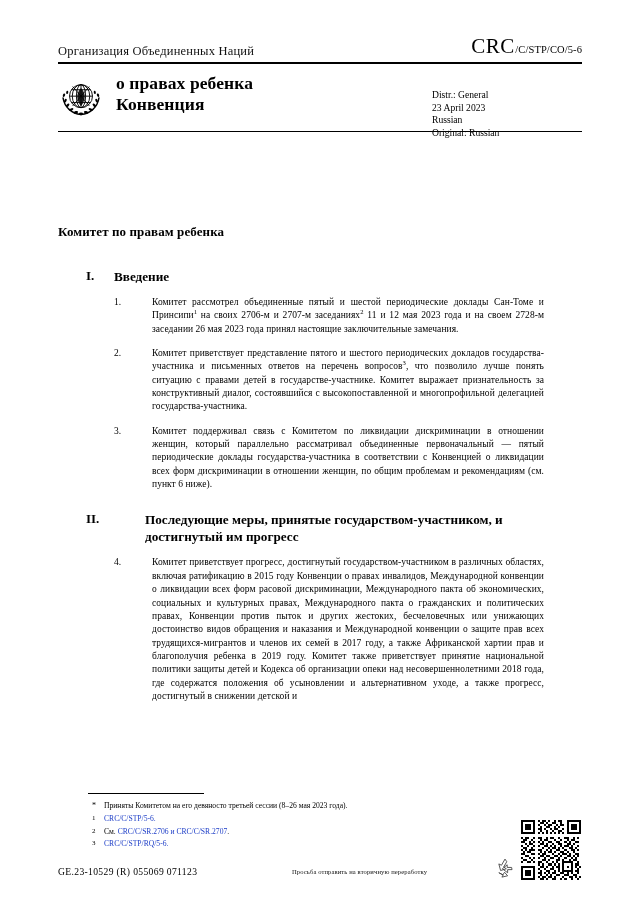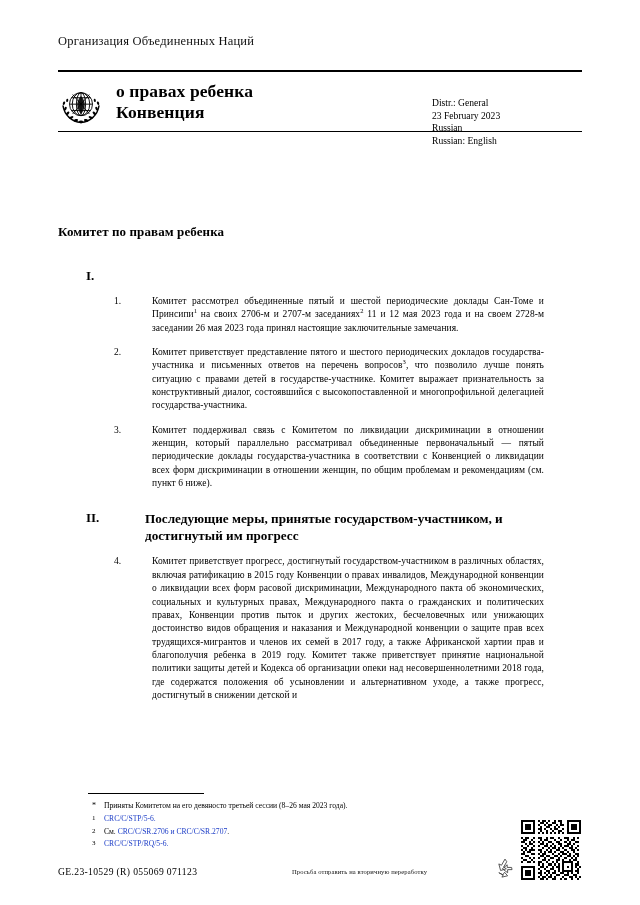--- a/index.html
+++ b/index.html
@@ -17,21 +17,21 @@
     overflow: hidden;
   }
 
   
   .masthead {
     position: absolute;
     left: 58px; top: 34px; width: 524px;
   }
   .org-row {
     display: flex; align-items: flex-end; justify-content: space-between;
-    padding-bottom: 20px;
+    padding-bottom: 2px;
   }
   .org-name {
     font-family: "Liberation Serif", serif;
     font-size: 12.5px;
     letter-spacing: .2px;
     color: #111;
   }
   .doc-symbol {
     display: flex; align-items: baseline;
     white-space: nowrap;
@@ -217,20 +217,24 @@
 </style>
 </head>
 <body>
 
 <div class="page">
 
   <div class="masthead">
 
     <div class="org-row">
       <div class="org-name">Организация Объединенных Наций</div>
+      <div class="doc-symbol">
+        <span class="crc">CRC</span>
+        <span class="sym">/C/STP/CO/5-6</span>
+      </div>
     </div>
 
     <div class="rule-thick"></div>
 
     <div class="title-row">
       <div class="title-left">
 
         <svg class="un-emblem" viewBox="0 0 100 100">
           <g fill="none" stroke="#000" stroke-width="2">
             <circle cx="50" cy="46" r="25"></circle>
@@ -266,36 +270,37 @@
         </svg>
 
         <div class="conv-title">
           <div>о правах ребенка</div>
           <div>Конвенция</div>
         </div>
       </div>
 
       <div class="distr">
         <div>Distr.: General</div>
-        <div>23 February 2023</div>
+        <div>23 April 2023</div>
         <div>Russian</div>
-        <div>Russian: English</div>
+        <div>Original: Russian</div>
       </div>
     </div>
   </div>
 
   <div class="rule-thin"></div>
 
   <div class="committee">Комитет по правам ребенка</div>
 
   <div class="content">
 
 
     <div class="sec">
       <div class="sec-num">I.</div>
+      <div class="sec-title">Введение</div>
     </div>
 
     <div class="para">
       <div class="para-num">1.</div>
       <div class="para-text">
         <span>Комитет рассмотрел объединенные пятый и шестой периодические доклады Сан-Томе и Принсипи</span><sup>1</sup><span> на своих 2706-м и 2707-м заседаниях</span><sup>2</sup><span> 11 и 12 мая 2023 года и на своем 2728-м заседании 26 мая 2023 года принял настоящие заключительные замечания.</span>
       </div>
     </div>
 
     <div class="para">

